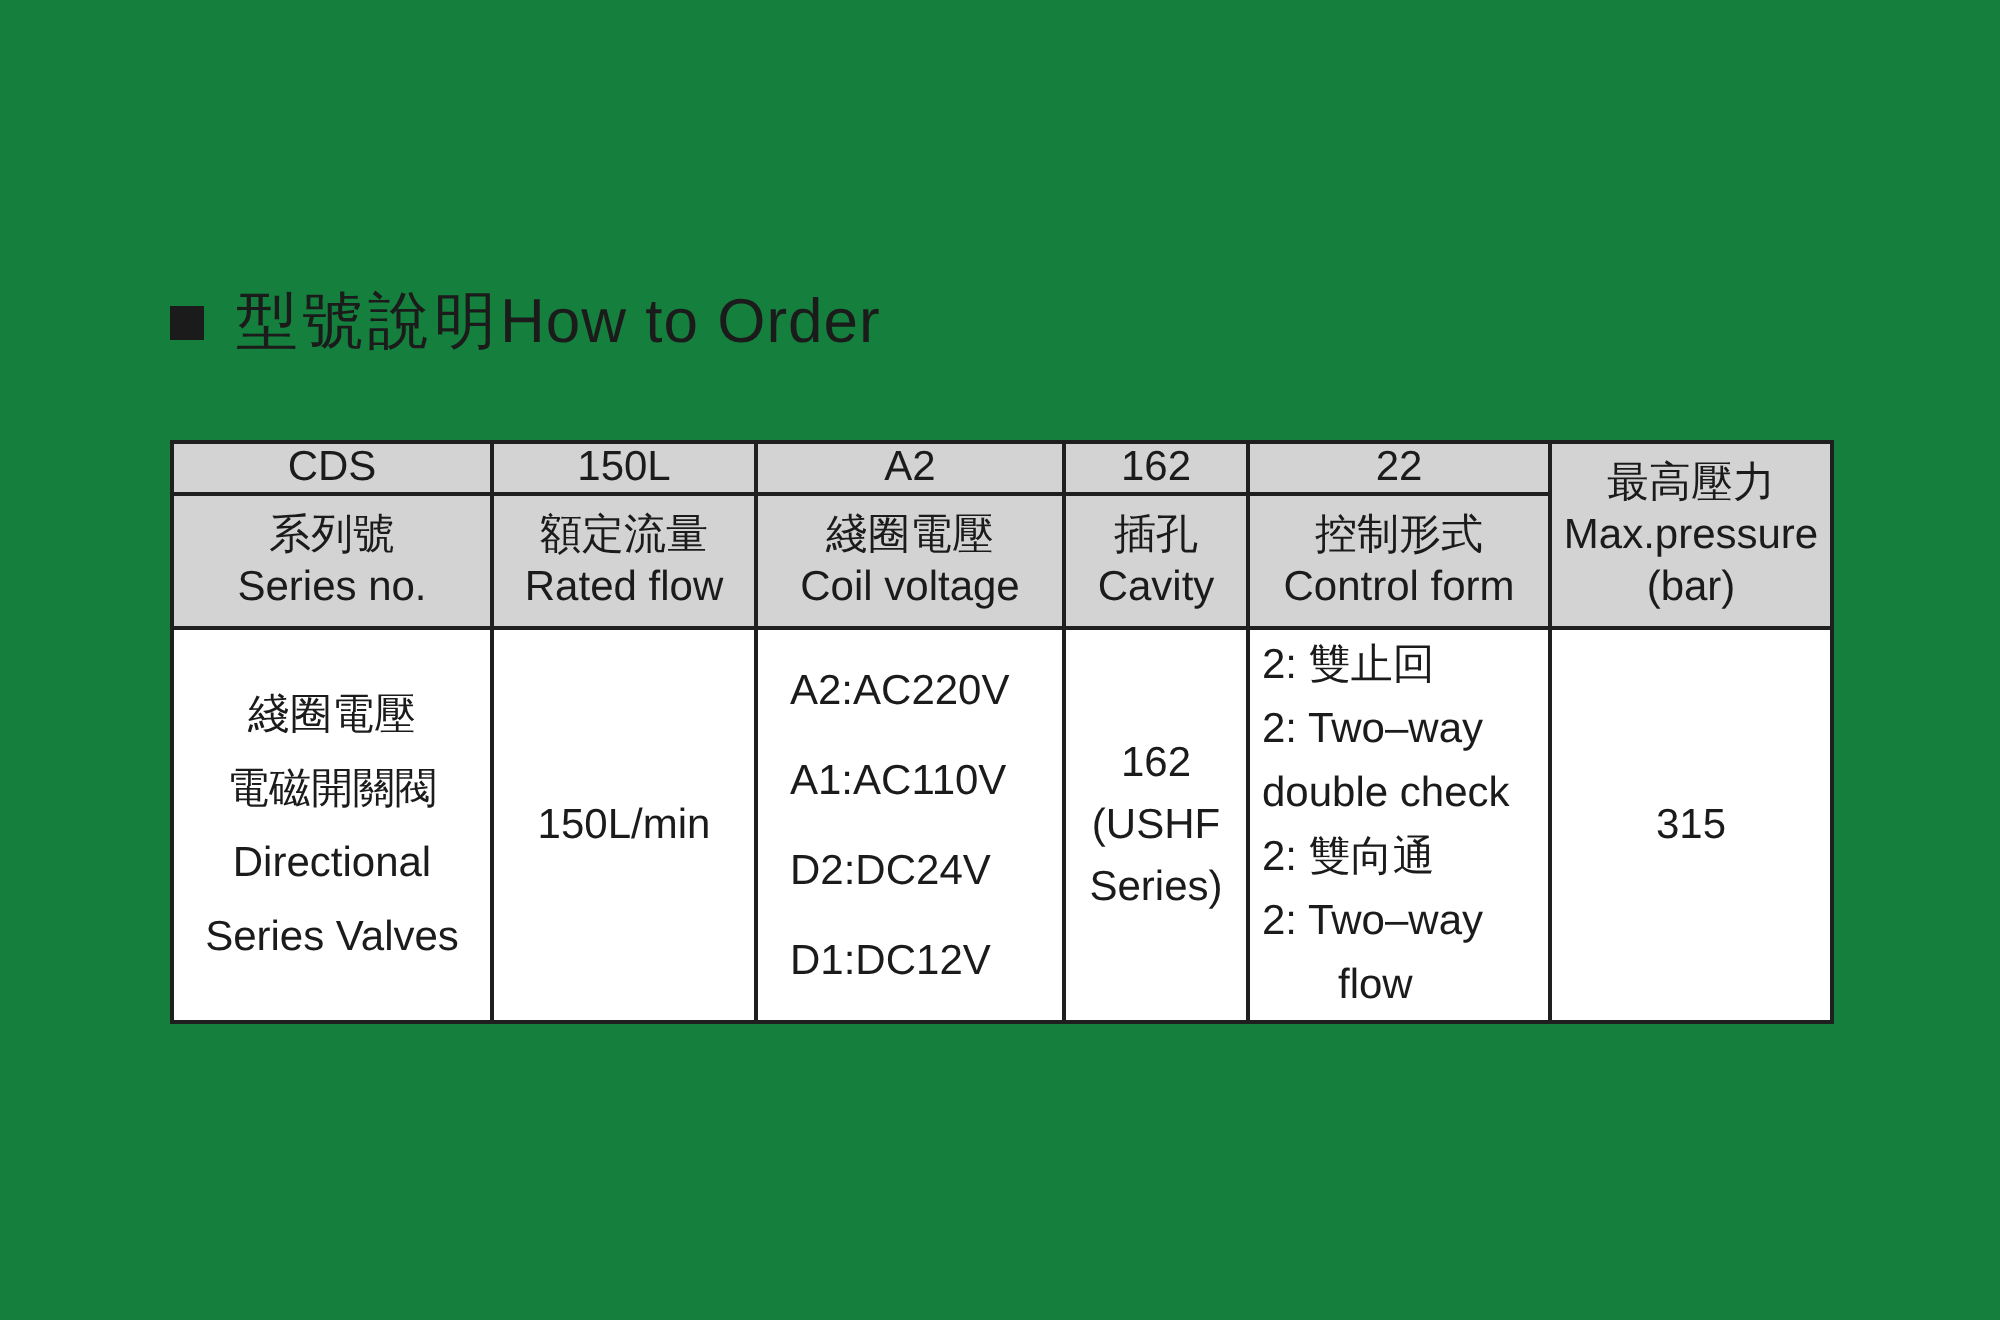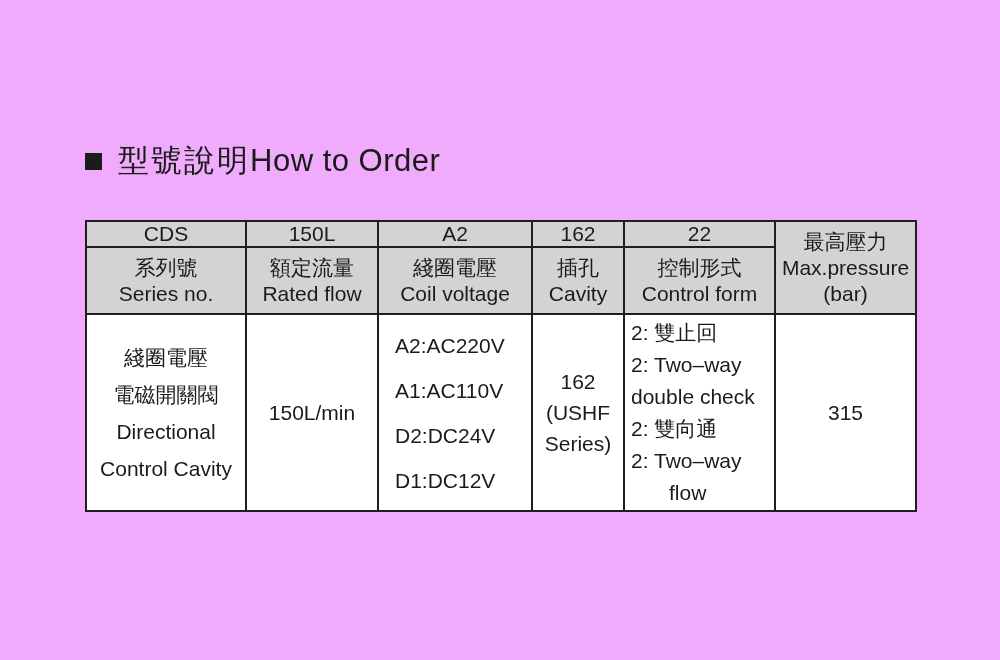--- a/index.html
+++ b/index.html
@@ -5,21 +5,21 @@
   * { margin: 0; padding: 0; box-sizing: border-box; }
   html, body {
     width: 1000px; height: 660px;
     background: #ffffff;
     font-family: "Liberation Sans", "DejaVu Sans", sans-serif;
     color: #1b1b1b;
   }
   .page {
     position: relative;
     width: 1000px; height: 660px;
-    background: #f0abfc;
+    background: #15803d;
     overflow: hidden;
     text-decoration: underline;
   }
   
   .section-title {
     position: absolute;
     left: 85px; top: 144px;
     display: flex;
     align-items: center;
     font-size: 31px;
@@ -141,21 +141,21 @@
         <div>控制形式</div>
         <div>Control form</div>
       </td>
     </tr>
 
     <tr class="body-row">
       <td>
         <div class="series-line">綫圈電壓</div>
         <div class="series-line">電磁開關閥</div>
         <div class="series-line">Directional</div>
-        <div class="series-line">Control Cavity</div>
+        <div class="series-line">Series Valves</div>
       </td>
       <td>
         <div class="flow-value">150L/min</div>
       </td>
       <td class="voltage-cell">
         <div class="voltage-line">A2:AC220V</div>
         <div class="voltage-line">A1:AC110V</div>
         <div class="voltage-line">D2:DC24V</div>
         <div class="voltage-line">D1:DC12V</div>
       </td>

